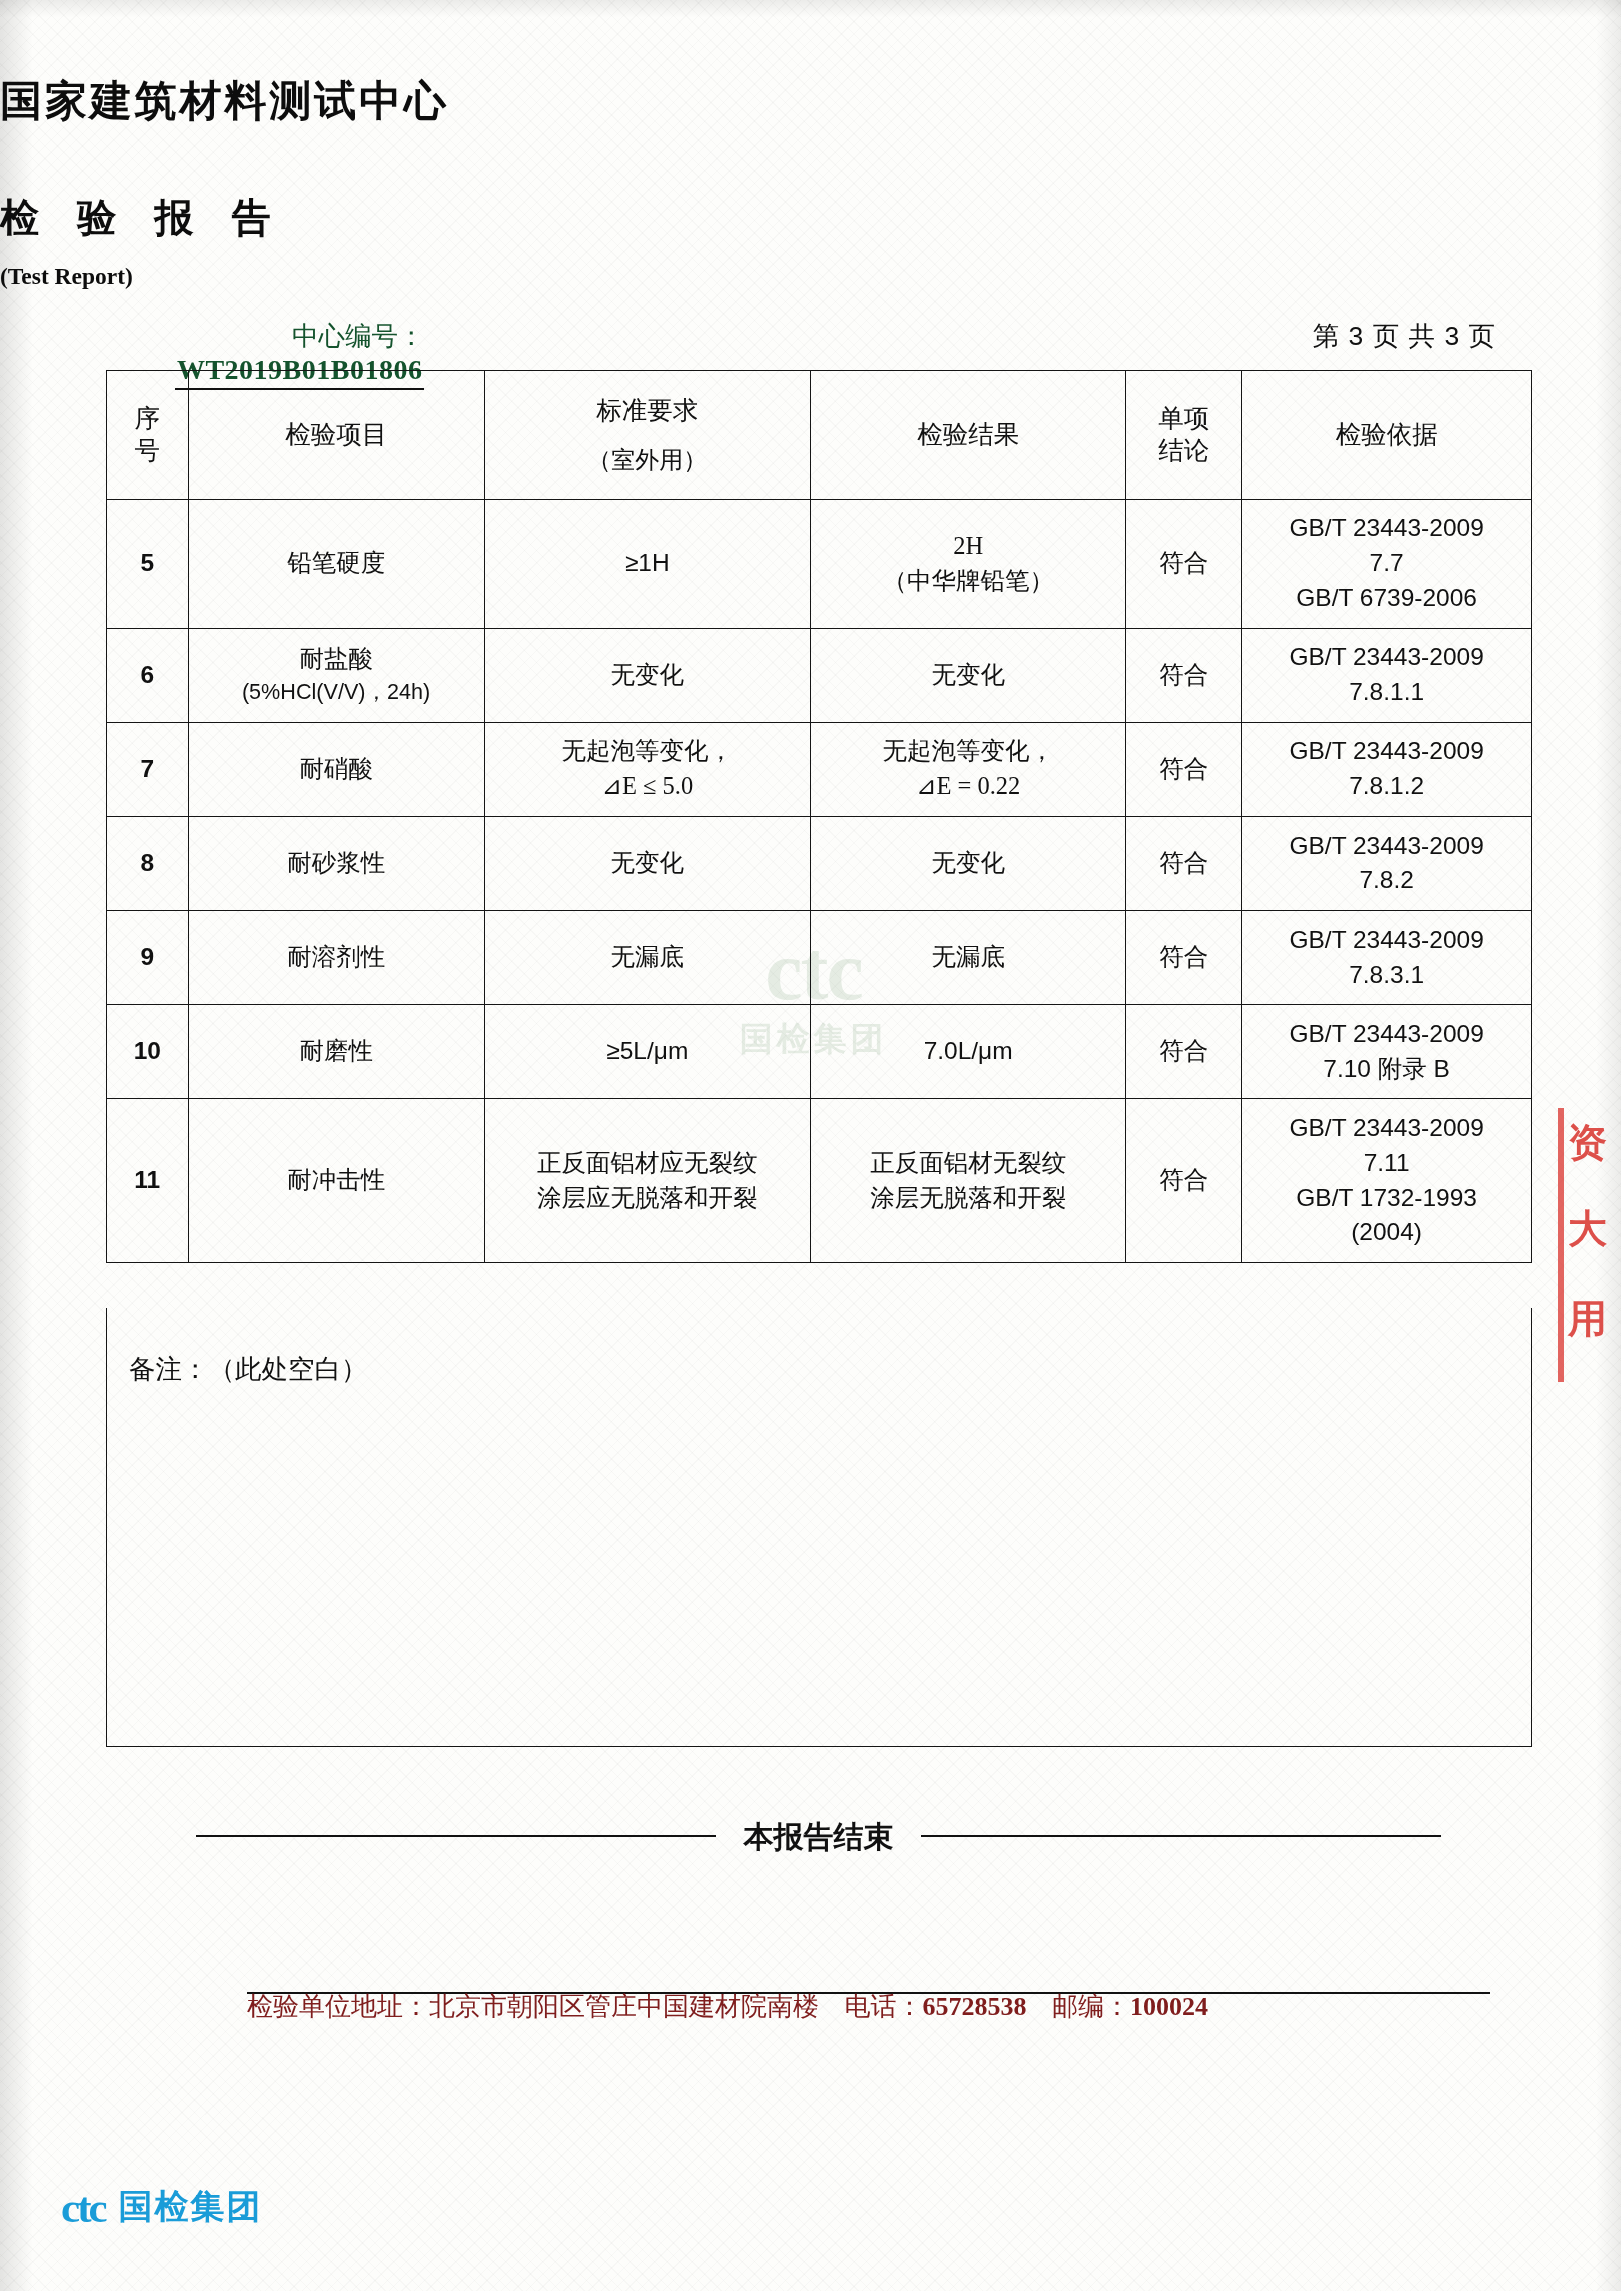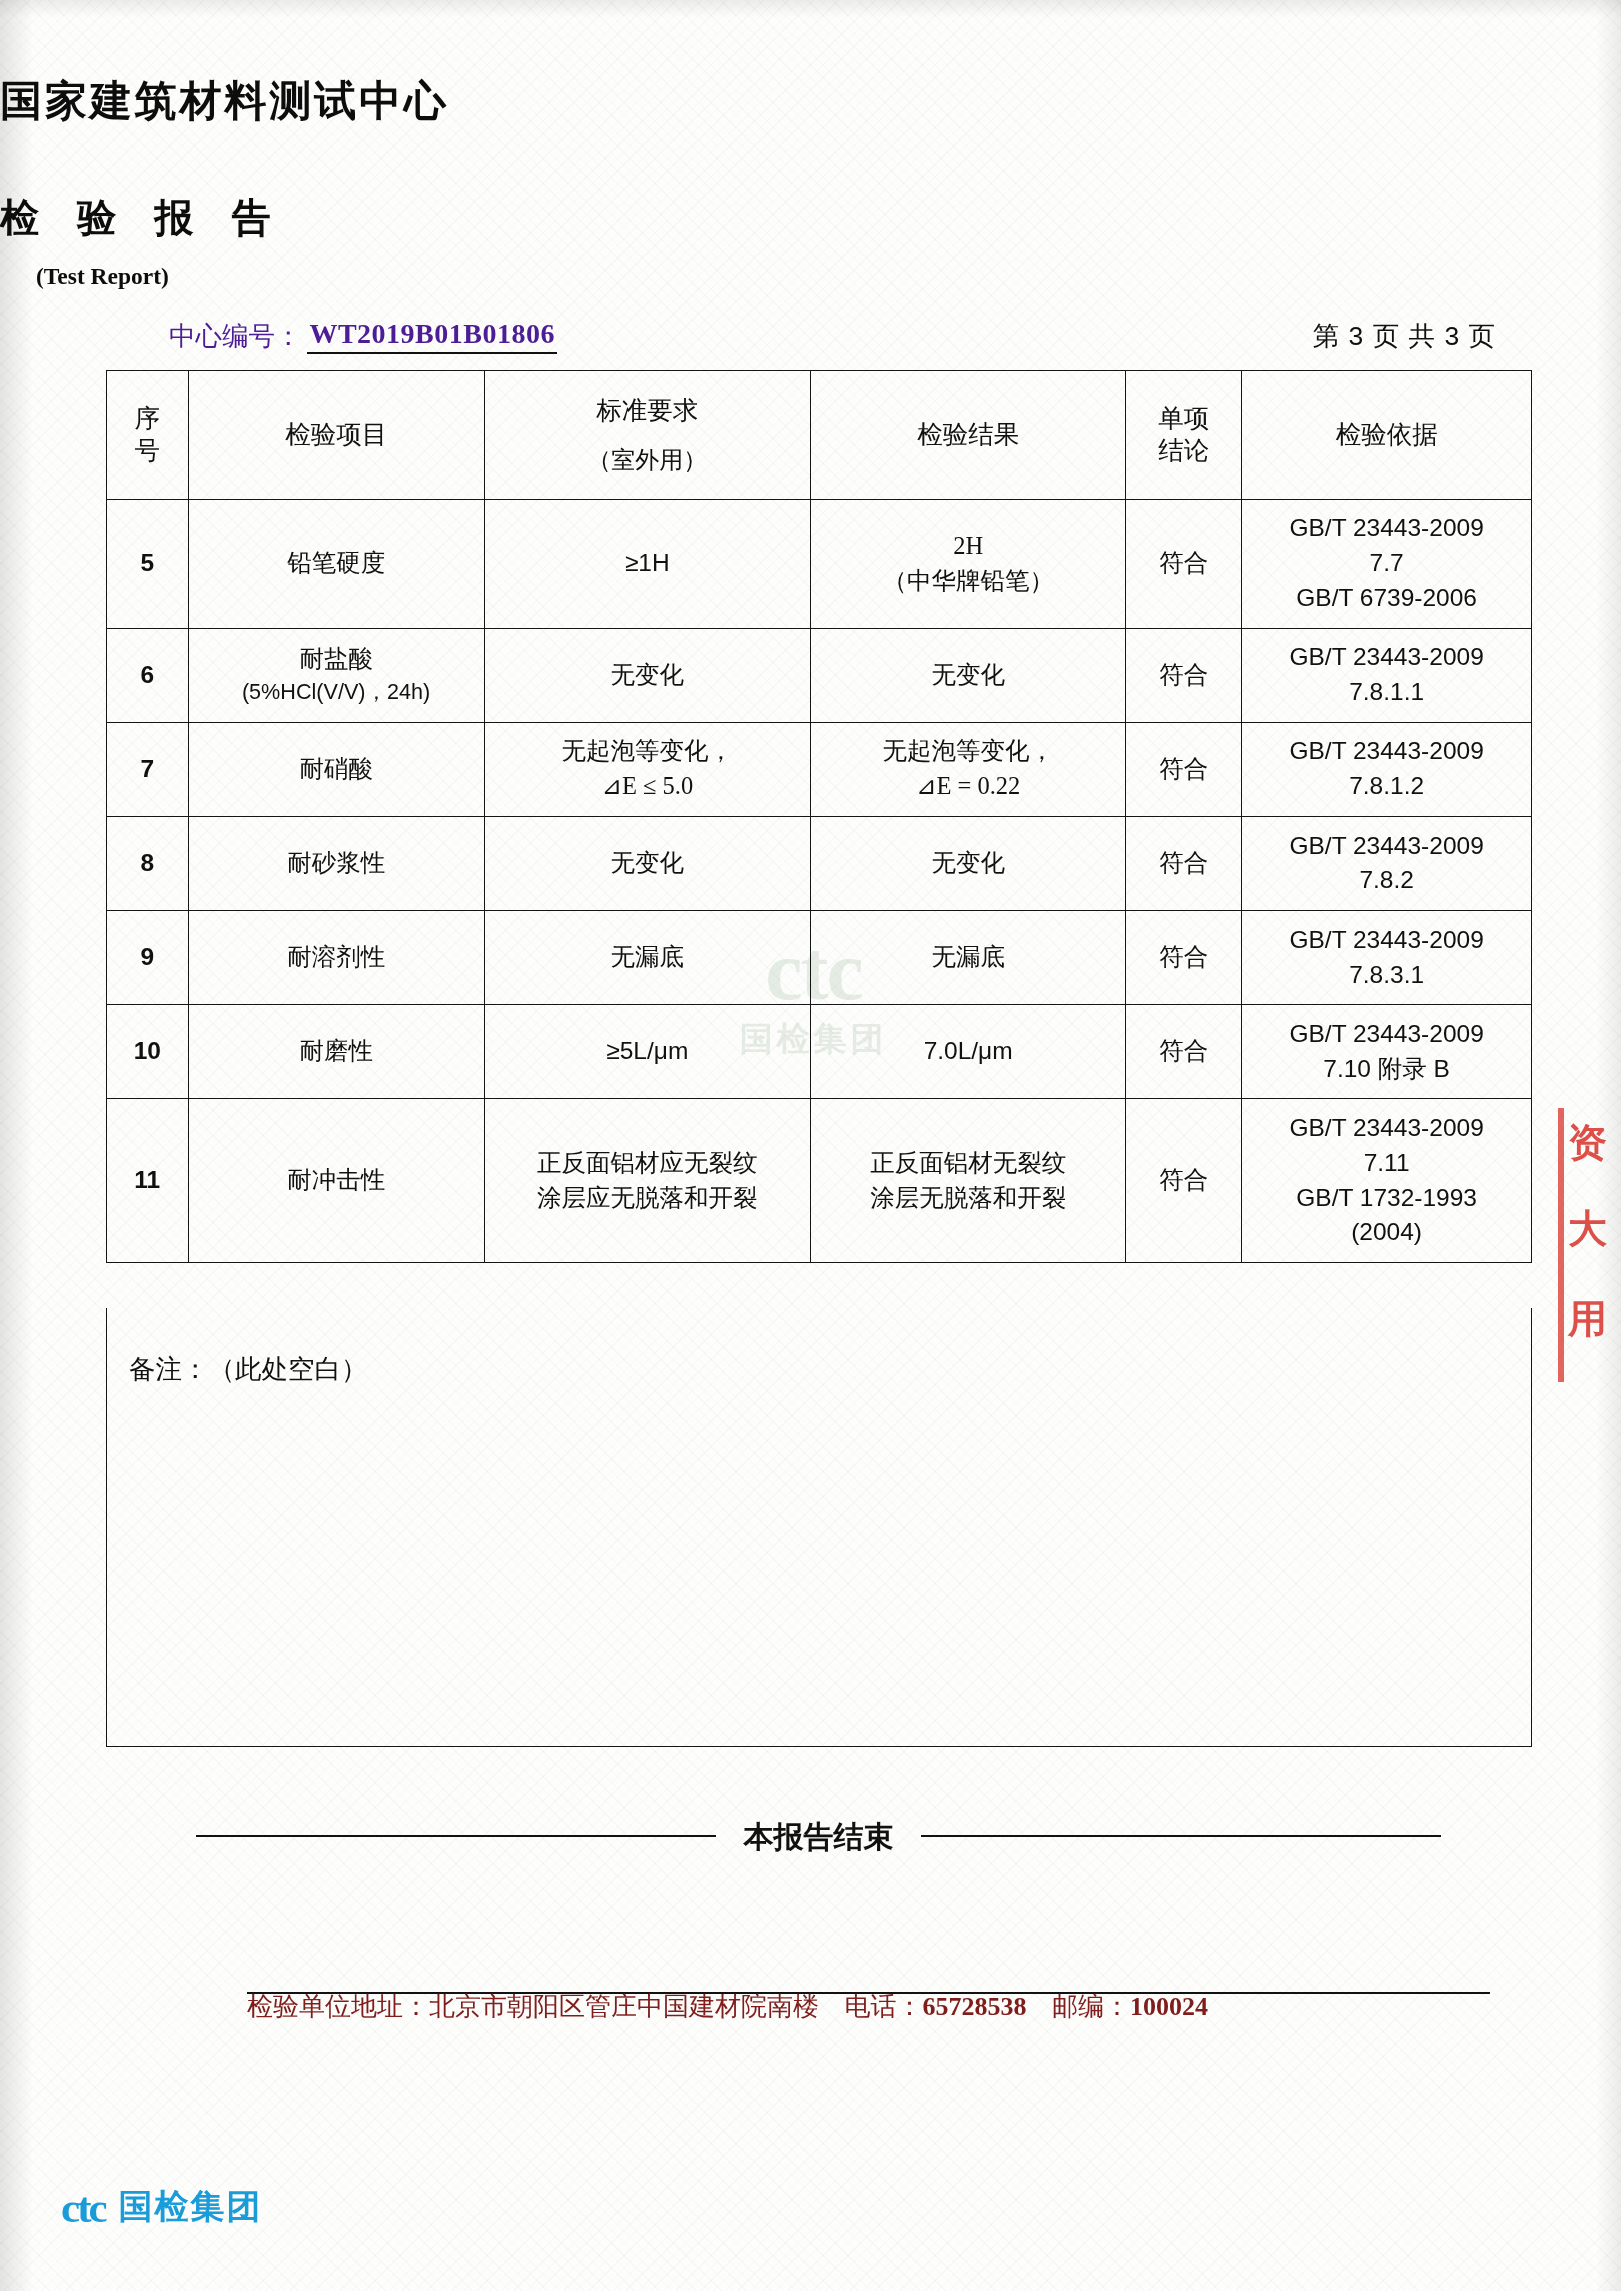--- a/index.html
+++ b/index.html
@@ -76,33 +76,33 @@
     letter-spacing: 13.7px;
     color: #0d0d0d;
   }
   .hdr-title-en {
     position: absolute;
     top: 263px; left: 0; right: 0;
     font-family: "Liberation Serif", serif;
     font-weight: bold;
     font-size: 23.5px;
     color: #0d0d0d;
-    padding-left: 36px;
   }
 
   
   .meta-left {
     position: absolute;
     top: 318px;
     left: 169px;
     font-size: 26.5px;
     font-family: "Liberation Sans", sans-serif;
-    color: #4c1d95;
+    color: #14532d;
     display: flex;
     align-items: flex-end;
+    flex-direction: column;
   }
   .meta-left .lbl { font-weight: normal; }
   .meta-left .val {
     font-family: "Liberation Serif", serif;
     font-weight: bold;
     font-size: 28px;
     border-bottom: 2px solid #111;
     padding: 0 2px 2px 2px;
     margin-left: 5.9px;
     letter-spacing: 0.5px;

